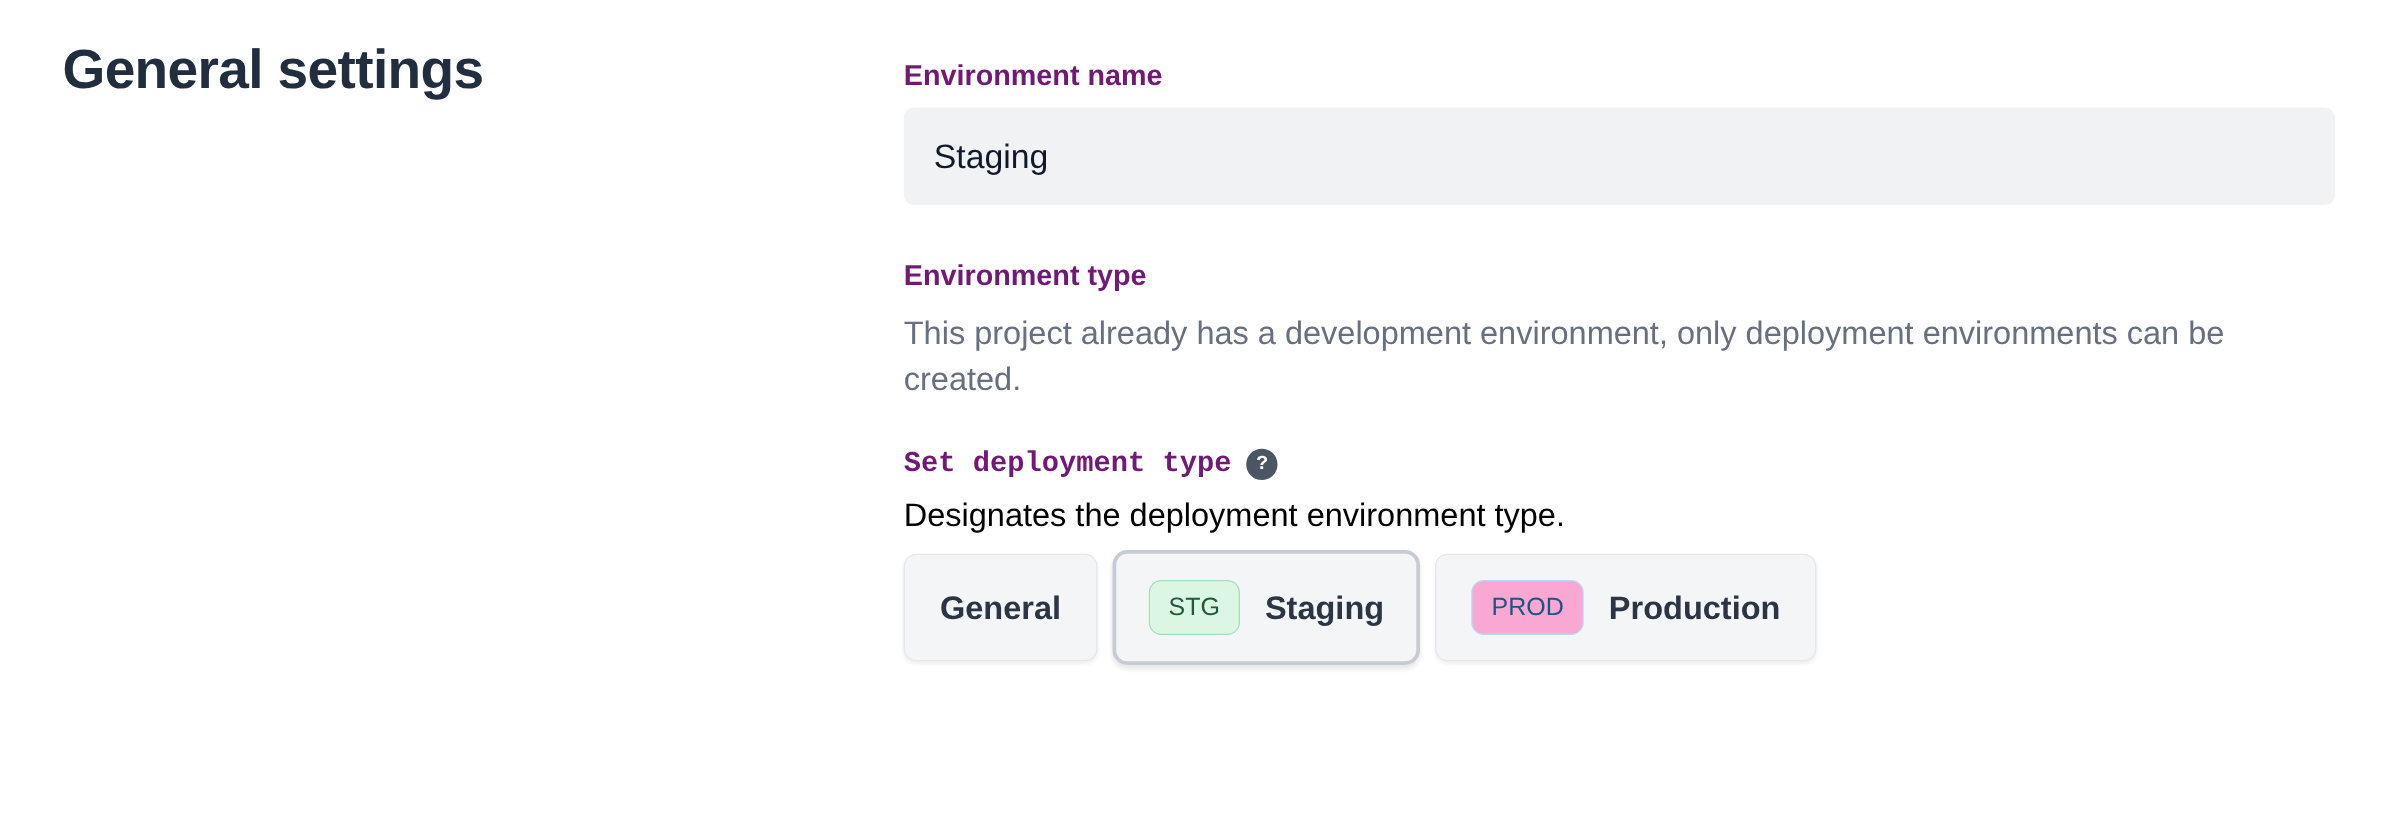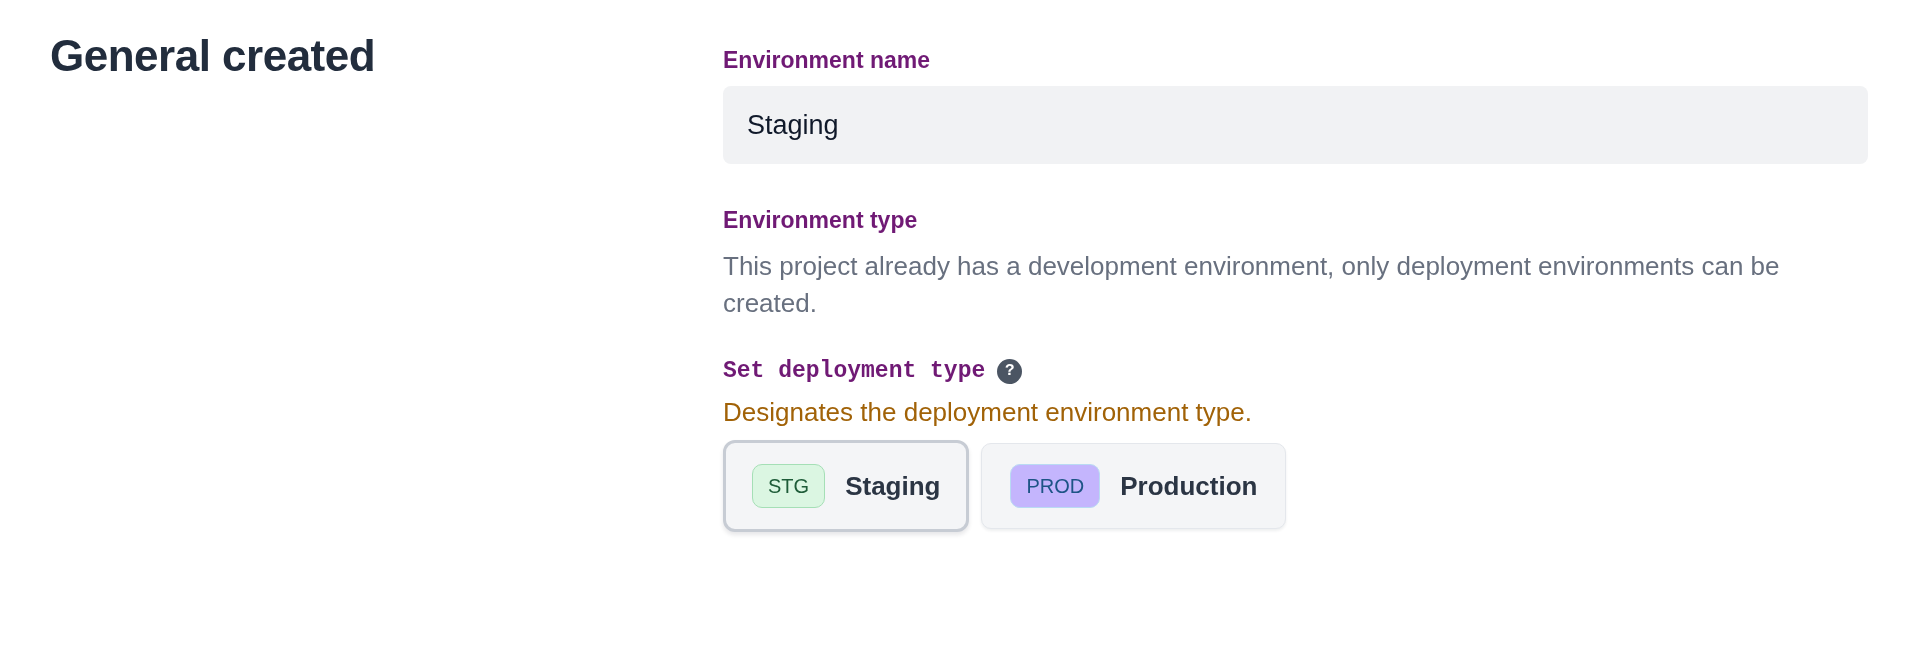--- a/index.html
+++ b/index.html
@@ -76,21 +76,21 @@
     font-weight: 700;
     display: inline-flex;
     align-items: center;
     justify-content: center;
     cursor: pointer;
   }
   .description-text {
     margin-top: 10px;
     font-size: 26px;
     line-height: 32px;
-    color: #a16207;
+    color: #000000;
   }
 
   .type-options {
     margin-top: 12px;
     display: flex;
     align-items: center;
     gap: 12px;
   }
   .type-btn {
     display: inline-flex;
@@ -124,52 +124,55 @@
     font-size: 20px;
     font-weight: 400;
     margin-right: 20px;
   }
   .badge-stg {
     background: #dbf6e2;
     border: 1px solid #a5dfb6;
     color: #1e5c38;
   }
   .badge-prod {
-    background: #c4b5fd;
+    background: #f9a8d4;
     border: 1px solid #b9daf3;
     color: #1d5486;
   }
 </style>
 </head>
 <body>
 
 <div class="page">
 
   <div class="left-col">
-    <h1 class="page-title">General created</h1>
+    <h1 class="page-title">General settings</h1>
   </div>
 
   <div class="right-col">
 
     <label class="field-label label-1">Environment name</label>
     <input class="text-input input-1" type="text" value="Staging" style="">
 
     <label class="field-label label-2">Environment type</label>
 
     <p class="help-text">This project already has a development environment, only deployment environments can be created.</p>
 
     <div class="set-type-row">
       <span class="field-label">Set deployment type</span>
       <span class="help-icon">?</span>
     </div>
 
     <p class="description-text">Designates the deployment environment type.</p>
 
     <div class="type-options">
 
+      <button class="type-btn">
+        <span>General</span>
+      </button>
 
       <button class="type-btn selected">
         <span class="env-badge badge-stg">STG</span>
         <span>Staging</span>
       </button>
 
       <button class="type-btn">
         <span class="env-badge badge-prod">PROD</span>
         <span>Production</span>
       </button>

